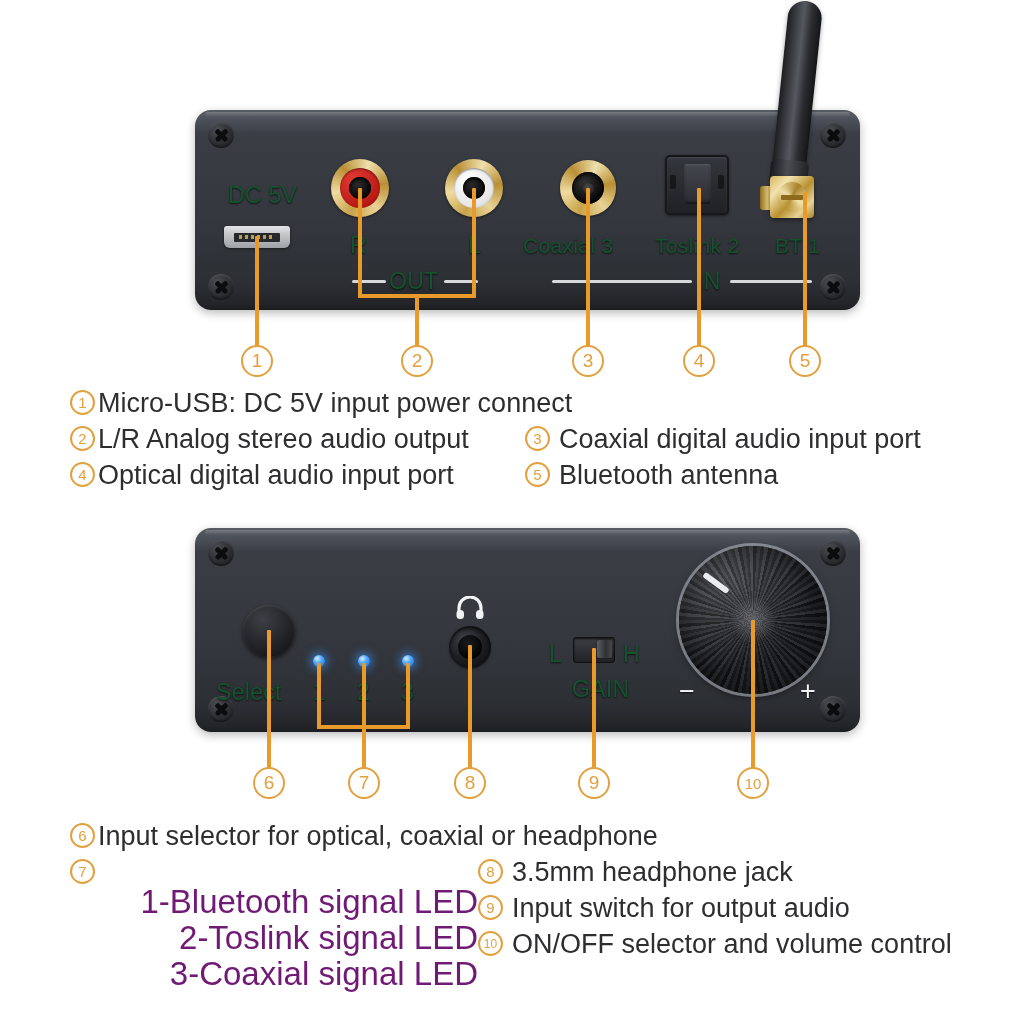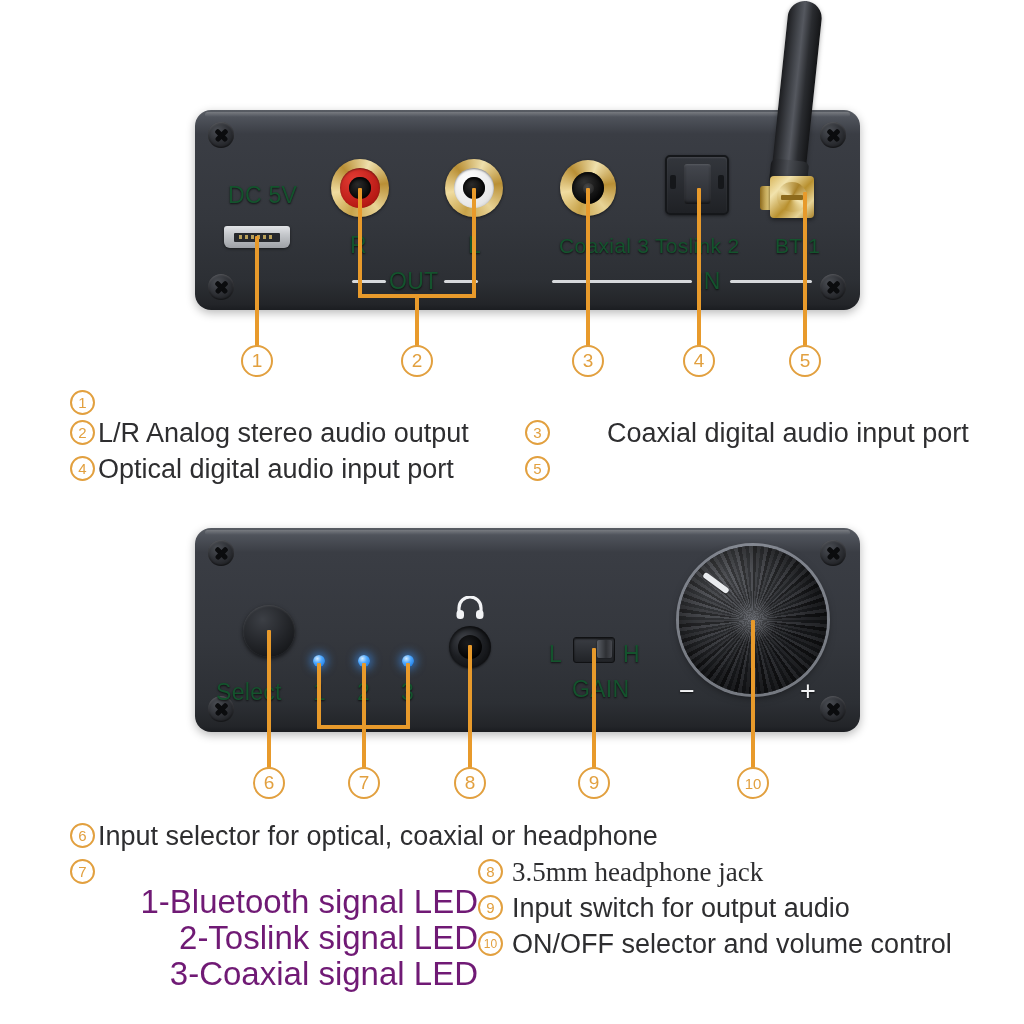--- a/index.html
+++ b/index.html
@@ -413,21 +413,21 @@
 </div>
 <div class="toslink" style="left:665px; top:155px;">
   <div class="toslink-clip l"></div>
   <div class="toslink-clip r"></div>
   <div class="toslink-door"></div>
 </div>
 
 <span class="plabel big" style="left:228px; top:182px;">DC 5V</span>
 <span class="plabel big" style="left:350px; top:232px;">R</span>
 <span class="plabel big" style="left:468px; top:232px;">L</span>
-<span class="plabel" style="left:559px; top:234px;">Coaxial 3</span>
+<span class="plabel" style="left:523px; top:234px;">Coaxial 3</span>
 <span class="plabel" style="left:655px; top:234px;">Toslink 2</span>
 <span class="plabel" style="left:775px; top:234px;">BT 1</span>
 
 <div class="rule" style="left:352px; top:280px; width:34px;"></div>
 <span class="plabel big" style="left:389px; top:268px;">OUT</span>
 <div class="rule" style="left:444px; top:280px; width:34px;"></div>
 
 <div class="rule" style="left:552px; top:280px; width:140px;"></div>
 <span class="plabel big" style="left:697px; top:268px;">IN</span>
 <div class="rule" style="left:730px; top:280px; width:82px;"></div>
@@ -447,39 +447,41 @@
 
 <div class="bubble" style="left:241px; top:345px;">1</div>
 <div class="bubble" style="left:401px; top:345px;">2</div>
 <div class="bubble" style="left:572px; top:345px;">3</div>
 <div class="bubble" style="left:683px; top:345px;">4</div>
 <div class="bubble" style="left:789px; top:345px;">5</div>
 
 <div class="legend" style="left:70px; top:385px;">
   <div class="legend-row">
     <span class="lg-num">1</span>
+    <span class="lg-text">Micro-USB: DC 5V input power connect</span>
   </div>
   <div class="lg-pair">
     <div class="lg-col" style="width:455px;">
       <div class="legend-row">
         <span class="lg-num">2</span>
         <span class="lg-text">L/R Analog stereo audio output</span>
       </div>
       <div class="legend-row">
         <span class="lg-num">4</span>
         <span class="lg-text">Optical digital audio input port</span>
       </div>
     </div>
     <div class="lg-col">
       <div class="legend-row">
         <span class="lg-num">3</span>
-        <span class="lg-text" style="padding-left:6px;margin-left:48px;">Coaxial digital audio input port</span>
+        <span class="lg-text" style="padding-left:6px;">Coaxial digital audio input port</span>
       </div>
       <div class="legend-row">
         <span class="lg-num">5</span>
+        <span class="lg-text" style="padding-left:6px;">Bluetooth antenna</span>
       </div>
     </div>
   </div>
 </div>
 
 <div class="panel" id="panel-front"></div>
 
 <div class="screw" style="left:208px; top:540px;"></div>
 <div class="screw" style="left:820px; top:540px;"></div>
 <div class="screw" style="left:208px; top:696px;"></div>
@@ -548,21 +550,21 @@
       <div class="legend-row">
         <span class="lg-num">7</span>
       </div>
       <div class="lg-sub">1-Bluetooth signal LED</div>
       <div class="lg-sub">2-Toslink signal LED</div>
       <div class="lg-sub">3-Coaxial signal LED</div>
     </div>
     <div class="lg-col">
       <div class="legend-row">
         <span class="lg-num">8</span>
-        <span class="lg-text" style="padding-left:6px;font-family:Liberation Serif, serif;">3.5mm headphone jack</span>
+        <span class="lg-text" style="padding-left:6px;">3.5mm headphone jack</span>
       </div>
       <div class="legend-row">
         <span class="lg-num">9</span>
         <span class="lg-text" style="padding-left:6px;">Input switch for output audio</span>
       </div>
       <div class="legend-row">
         <span class="lg-num ten">10</span>
         <span class="lg-text" style="padding-left:6px;">ON/OFF selector and volume control</span>
       </div>
     </div>

